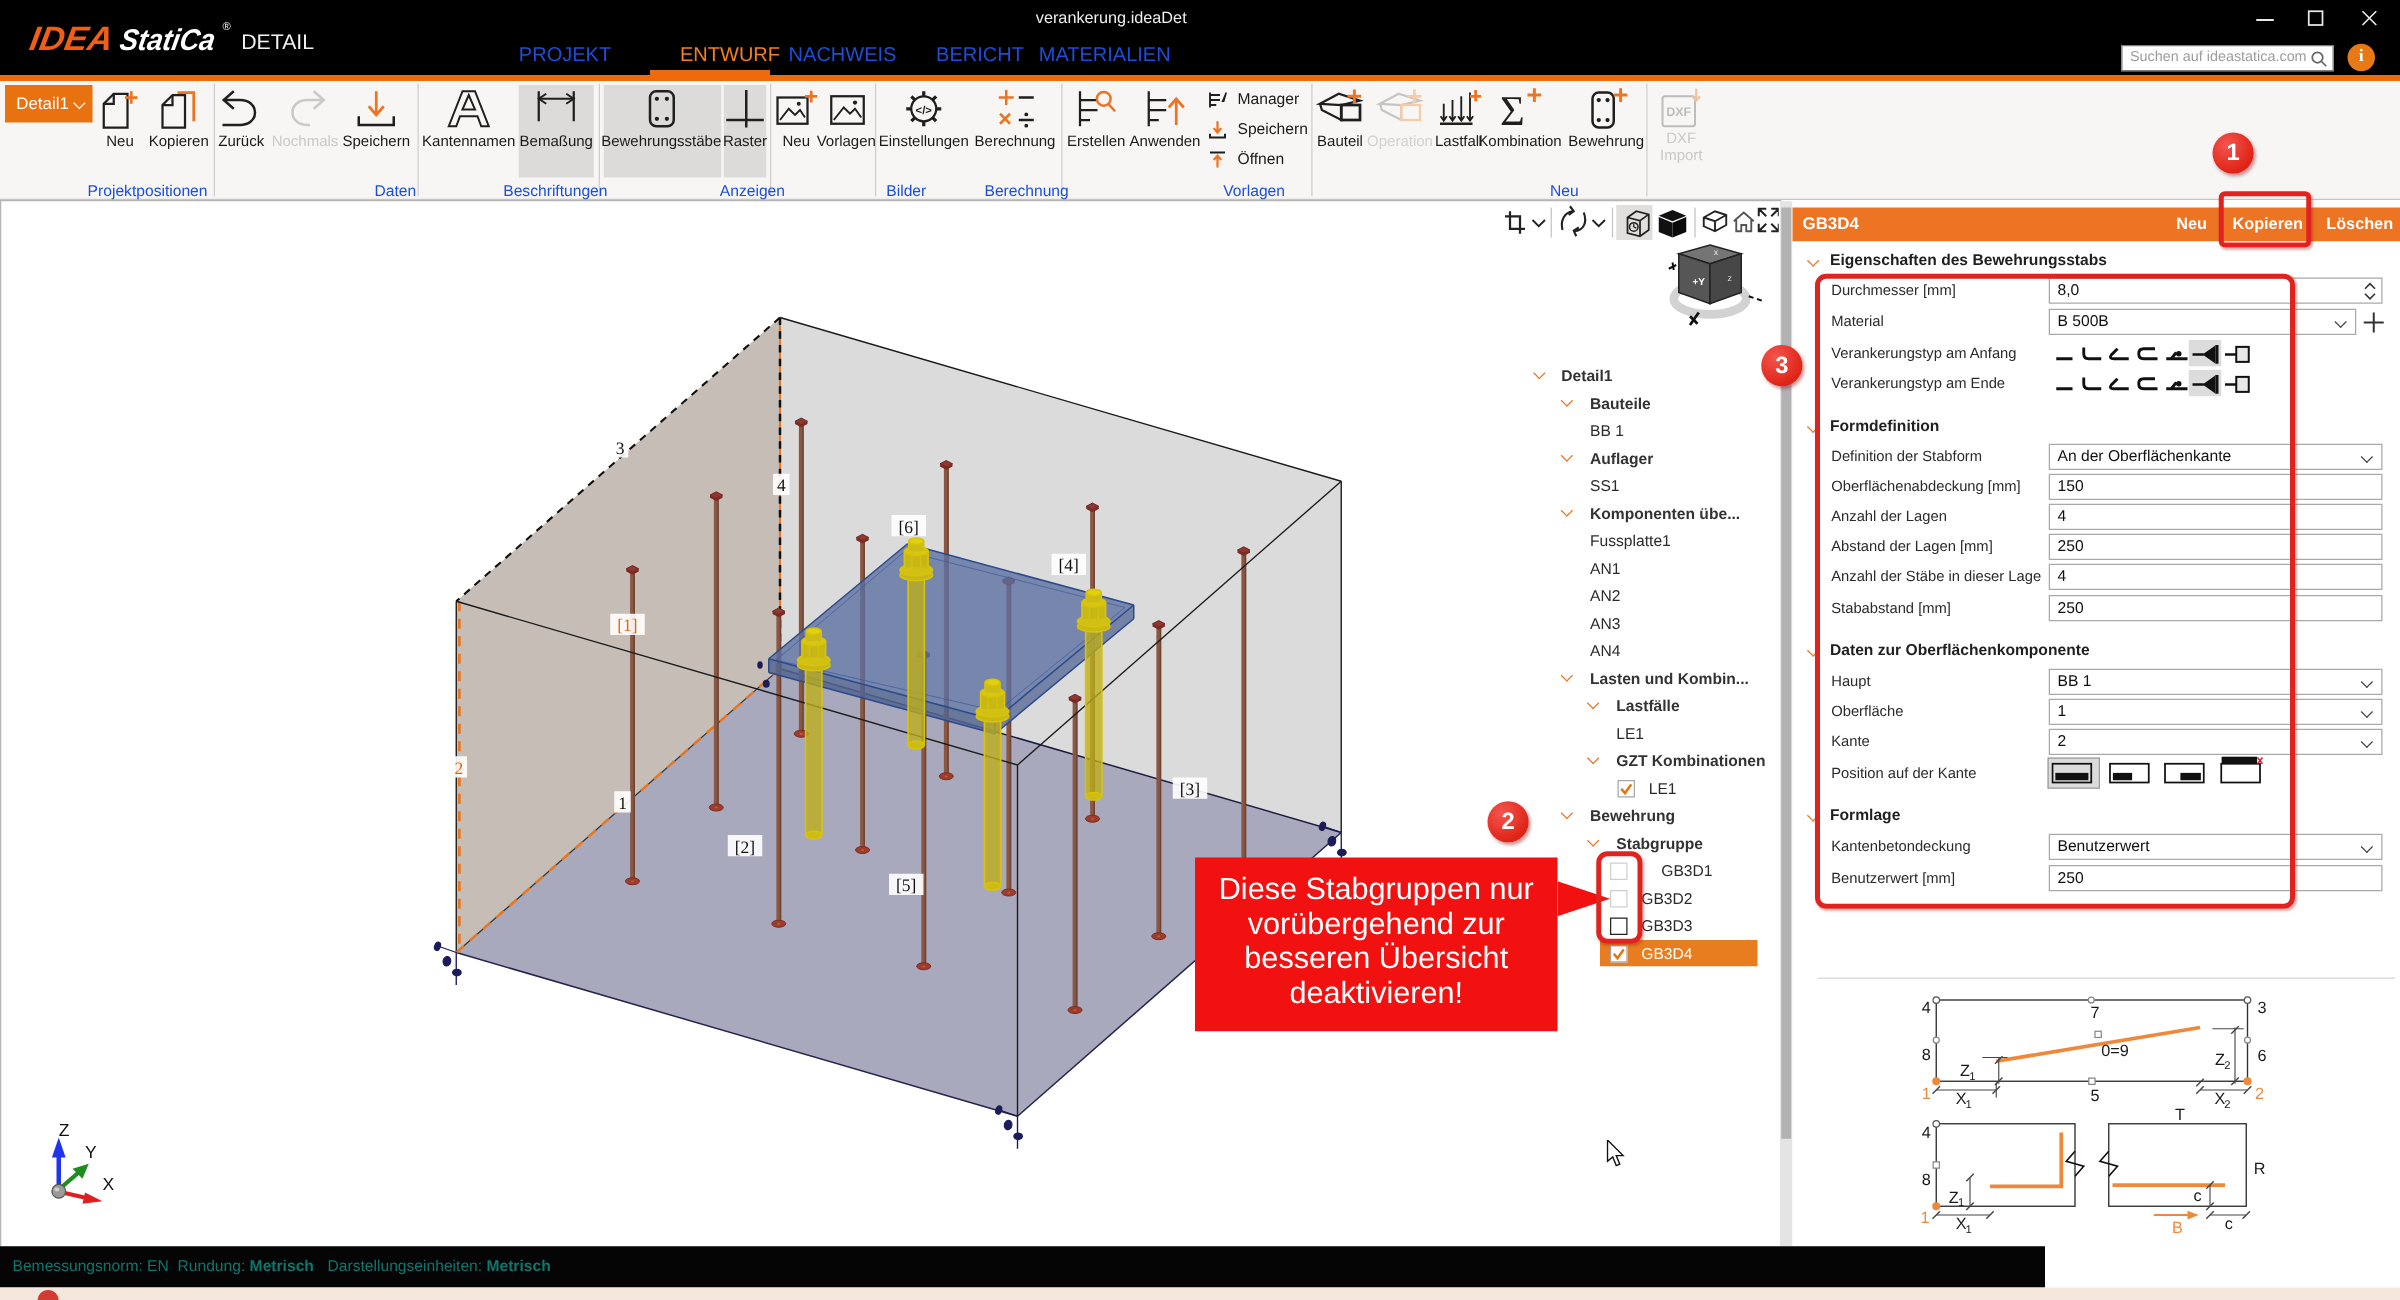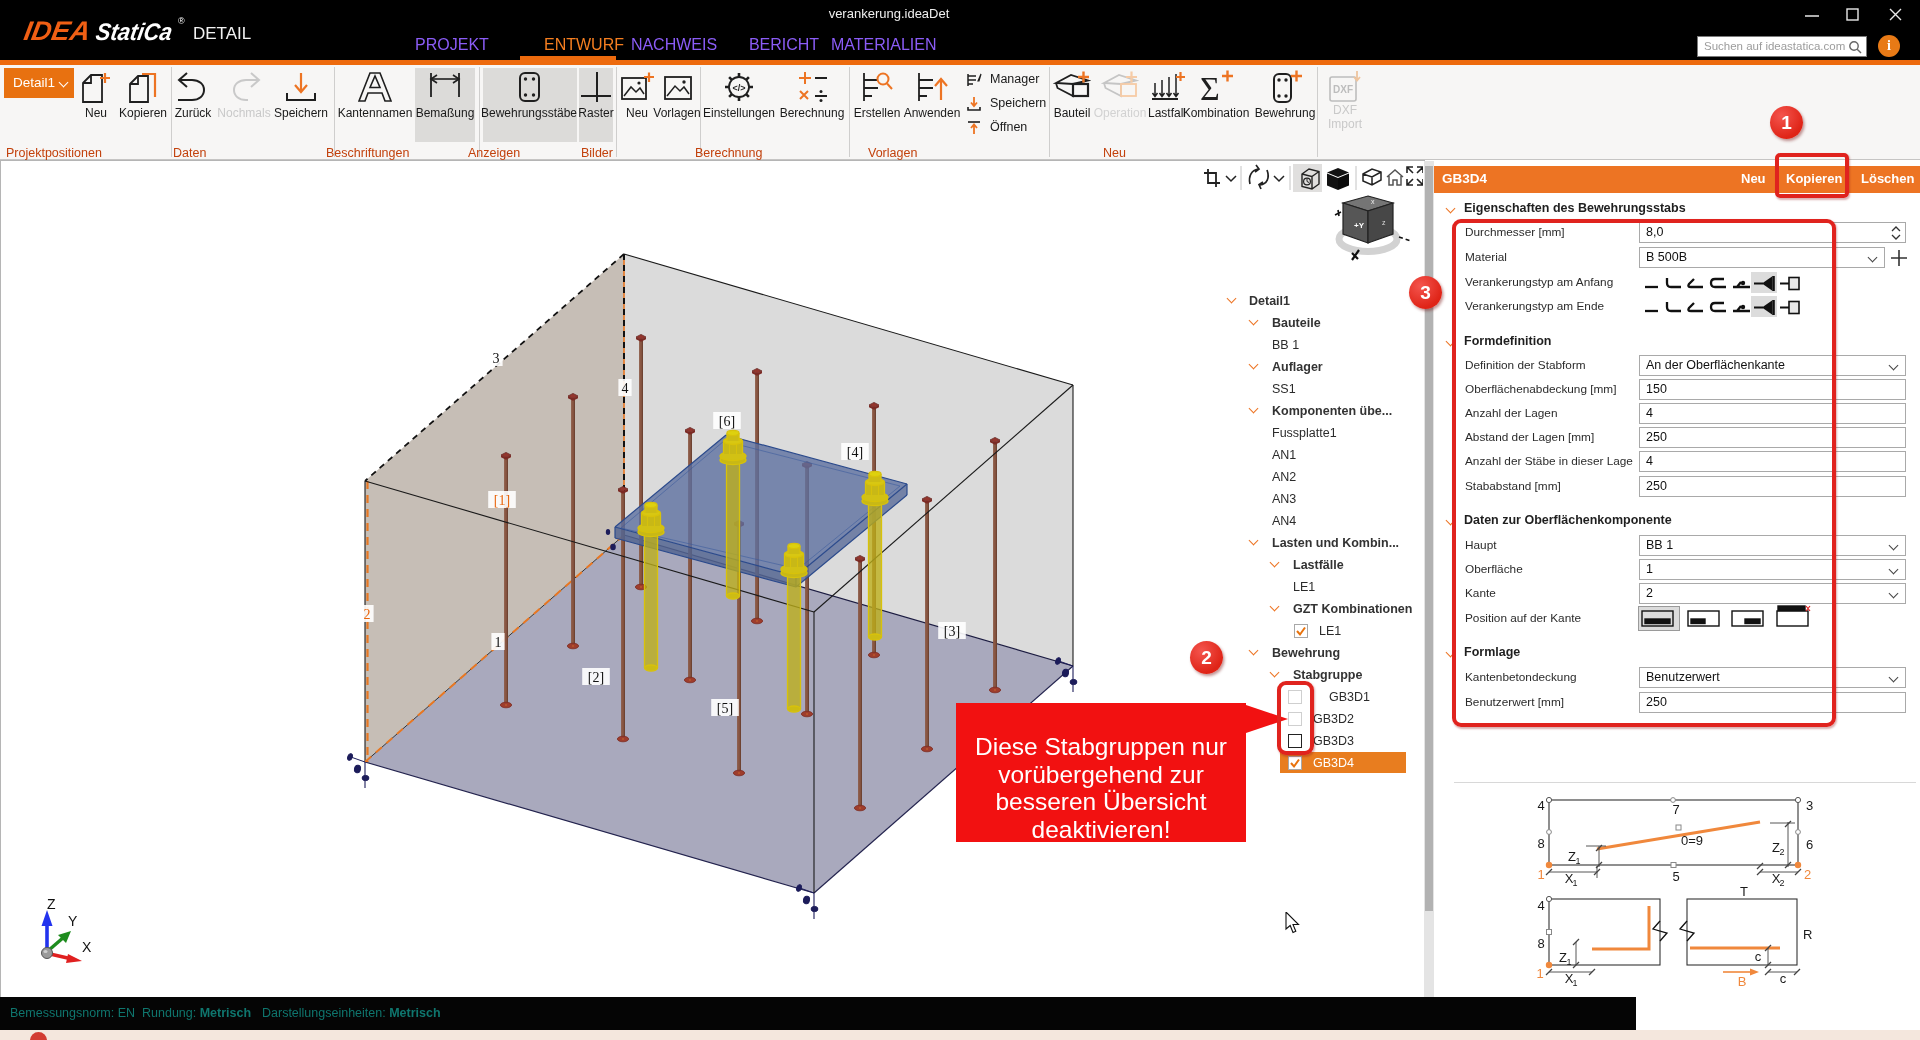--- a/index.html
+++ b/index.html
@@ -1,24 +1,24 @@
 <!DOCTYPE html>
 <html><head><meta charset="utf-8">
 <style>
 *{margin:0;padding:0;box-sizing:border-box}
 html,body{width:1920px;height:1040px;overflow:hidden}
 #app{position:relative;width:1920px;height:1040px;background:#fff;font-family:"Liberation Sans",sans-serif}
 .abs{position:absolute}
 
 #tb{position:absolute;left:0;top:0;width:1920px;height:60px;background:#000}
-.menu{position:absolute;top:36px;height:22px;font-size:16px;color:#8b5cf6;white-space:nowrap}
+.menu{position:absolute;top:36px;height:22px;font-size:16px;color:#1d4ed8;white-space:nowrap}
 
 #ribbon{position:absolute;left:0;top:65px;width:1920px;height:95px;background:#f7f6f5;border-bottom:1px solid #c6c5c4}
 .rsep{position:absolute;top:67px;height:90px;width:1px;background:#cfcecd}
-.rlbl{position:absolute;top:146px;width:160px;text-align:left;font-size:12.5px;color:#c2410c;white-space:nowrap}
+.rlbl{position:absolute;top:146px;width:160px;text-align:right;font-size:12.5px;color:#1d4ed8;white-space:nowrap}
 .blbl{position:absolute;top:106px;width:120px;text-align:center;font-size:12px;color:#1a1a1a;white-space:nowrap}
 .press{position:absolute;top:68px;height:74px;background:#dcdbd9}
 .slbl{position:absolute;font-size:13px;color:#1a1a1a;white-space:nowrap}
 
 #panel{position:absolute;left:1434px;top:160px;width:486px;height:837px;background:#fff}
 #phead{position:absolute;left:0;top:6px;width:486px;height:27px;background:#ED7423;color:#fff}
 .prow-lbl{position:absolute;left:31px;font-size:11.8px;color:#2b2b2b;white-space:nowrap}
 .sect{position:absolute;left:30px;font-size:12.5px;font-weight:bold;color:#1f1f1f;white-space:nowrap}
 .inp{position:absolute;left:205px;width:267px;height:21px;border:1px solid #a9a9a9;background:#fff;color:#111;padding-left:6px;line-height:19px;font-size:12.5px}
 .chevo{position:absolute;width:7px;height:7px;border-left:1.7px solid #ED7423;border-bottom:1.7px solid #ED7423;transform:rotate(-45deg)}
@@ -595,21 +595,21 @@
       <div class="trow" style="left:88px;top:440.0px">GB3D3</div>
       <div class="abs" style="left:55px;top:462.0px;width:126px;height:21px;background:#E87D1F"></div>
       <div class="cb" style="left:63px;top:465.5px;border:1px solid #a8a8a8">
         <svg width="12" height="12" style="position:absolute;left:0px;top:0px">
           <path d="M2,6 L5,9.5 L10,2.5" stroke="#E8720C" stroke-width="2" fill="none"></path>
         </svg>
       </div>
       <div class="trow" style="left:88px;top:462.0px;color:#fff">GB3D4</div>
     </div>
 
-<div class="abs" style="left:956px;top:703px;width:290px;height:139px;background:#F21111;color:#fff;font-size:24.5px;line-height:27.5px;text-align:center;padding-top:30px">Diese Stabgruppen nur<br>vorübergehend zur<br>besseren Übersicht<br>deaktivieren!</div>
+<div class="abs" style="left:956px;top:686px;width:290px;height:139px;background:#F21111;color:#fff;font-size:24.5px;line-height:27.5px;text-align:center;padding-top:12px">Diese Stabgruppen nur<br>vorübergehend zur<br>besseren Übersicht<br>deaktivieren!</div>
 <svg class="abs" style="left:1246px;top:700px" width="44" height="38">
       <polygon points="0,5 0,33 42,19" fill="#F21111"></polygon>
     </svg>
 <div class="redbox" style="left:1277px;top:681px;width:37px;height:74px"></div>
 <div class="balloon" style="left:1190px;top:641px">2</div>
 <svg class="abs" style="left:1285px;top:912px" width="20" height="24">
       <polygon points="1,0 1,17 5.2,13.5 8,20.5 10.8,19.3 8,12.5 13.5,12.5" fill="#fff" stroke="#111" stroke-width="1.1"></polygon>
     </svg>
 
 <div class="abs" style="left:1424px;top:161px;width:10px;height:836px;background:#e4e4e4"></div>

